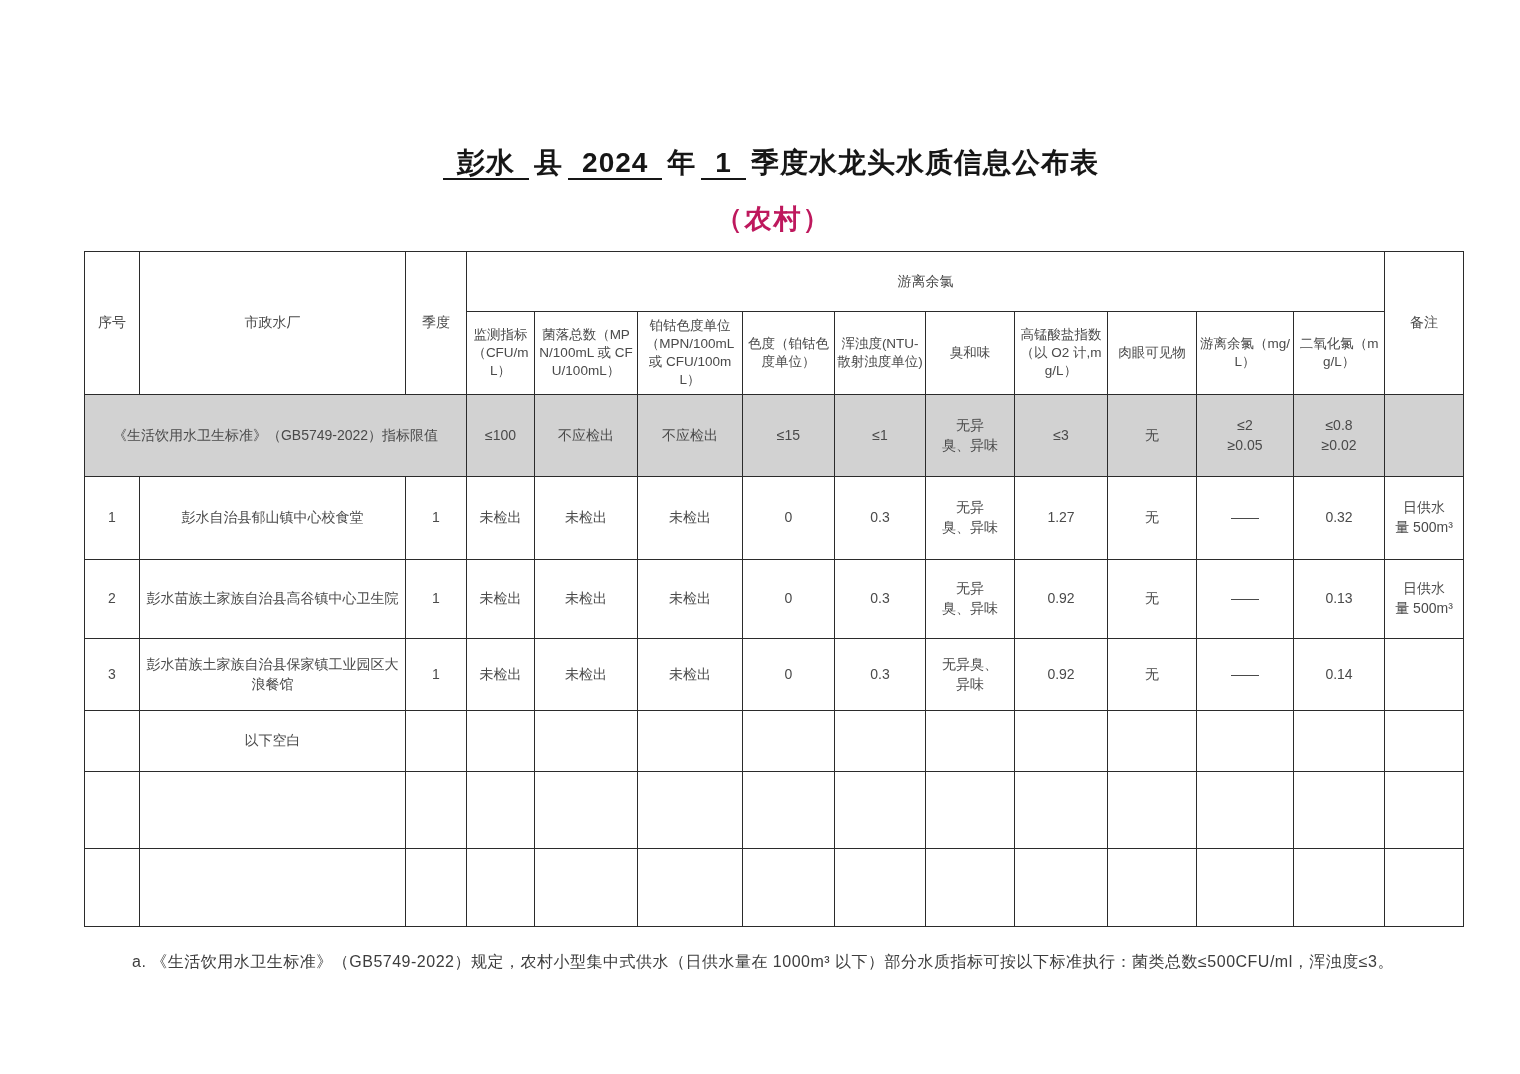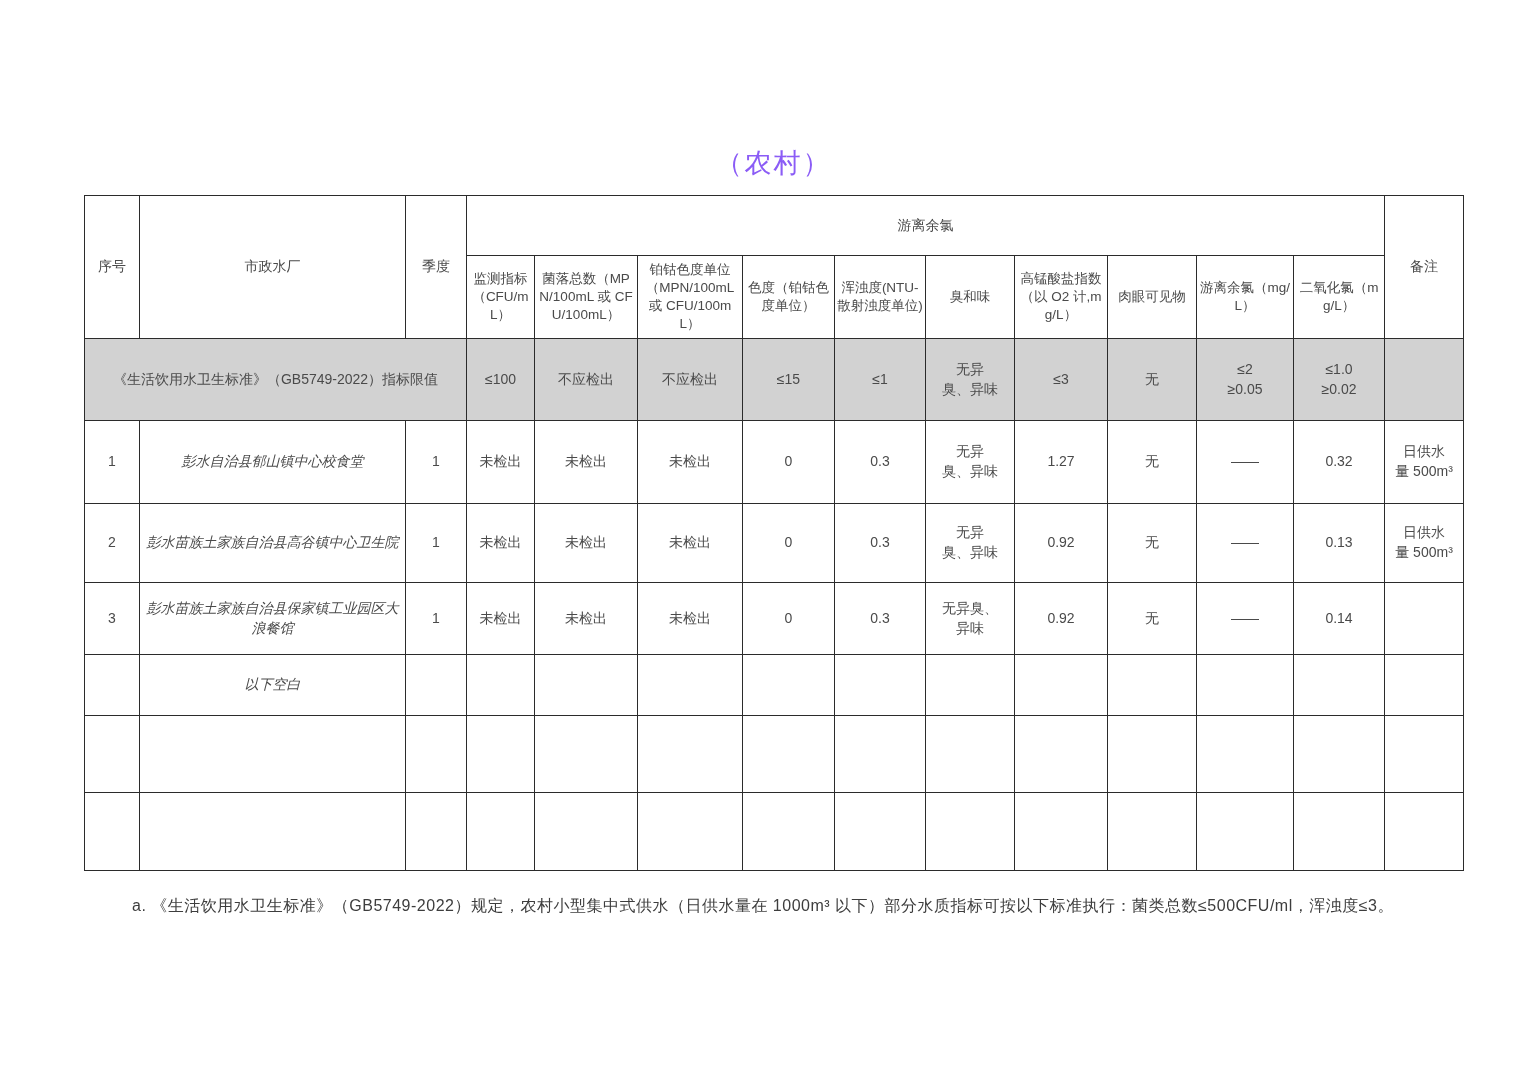--- a/index.html
+++ b/index.html
@@ -8,38 +8,38 @@
     font-family:"Liberation Sans","DejaVu Sans",sans-serif;
     color:#404040;
     position:relative;
   }
   .page { width:1520px; height:1074px; overflow:hidden; background:#fff; }
 
   .header-block { width:1379px; margin:145px 0 0 84px; text-align:center; }
   .doc-title { font-size:28px; font-weight:bold; color:#161616; letter-spacing:1px; line-height:1.25; }
   .doc-title .seg { padding:0 5px; }
   .doc-title .blank { border-bottom:2px solid #161616; padding:0 14px; }
-  .doc-subtitle { font-size:27px; font-weight:normal; color:#8b5cf6; margin-top:21px; letter-spacing:2px; }
+  .doc-subtitle { font-size:27px; font-weight:bold; color:#be185d; margin-top:21px; letter-spacing:2px; }
 
   table.wq {
     border-collapse:collapse; table-layout:fixed;
     width:1379px; margin:14px 0 0 84px;
     background:#fff;
   }
   table.wq td {
     border:1px solid #2b2b2b;
     text-align:center; vertical-align:middle;
     font-size:14px; color:#4a4a4a;
     line-height:1.4; padding:2px 3px;
     white-space:pre-line; overflow:hidden;
     word-break:break-all;
   }
   tr.hrow2 td { font-size:13.5px; line-height:1.35; padding:2px 1px; }
   tr.limits td { background:#d2d2d2; }
-  td.plant { padding:2px 26px;font-style:italic; }
+  td.plant { padding:2px 26px; }
   .r1 td { height:55px; }
   .r2 td { height:78px; }
   .rlim td { height:77px; }
   .rd1 td { height:78px; }
   .rd2 td { height:74px; }
   .rd3 td { height:67px; }
   .rd4 td { height:56px; }
   .rd5 td { height:72px; }
   .rd6 td { height:73px; }
 
@@ -48,20 +48,21 @@
     font-size:16px; color:#3d3d3d;
     letter-spacing:0.5px;
   }
 </style>
 </head>
 <body>
 
 <div class="page">
 
   <div class="header-block">
+    <div class="doc-title"><span class="seg blank">彭水</span><span class="seg">县</span><span class="seg blank">2024</span><span class="seg">年</span><span class="seg blank">1</span><span class="seg">季度水龙头水质信息公布表</span></div>
     <div class="doc-subtitle">（农村）</div>
   </div>
 
   <table class="wq">
     <colgroup>
       <col style="width:55px">
         <col style="width:266px">
         <col style="width:61px">
       <col style="width:68px">
         <col style="width:103px">
@@ -101,21 +102,21 @@
       <td>不应检出</td>
       <td>不应检出</td>
       <td>≤15</td>
       <td>≤1</td>
       <td>无异
 臭、异味</td>
       <td>≤3</td>
       <td>无</td>
       <td>≤2
 ≥0.05</td>
-      <td>≤1.0
+      <td>≤0.8
 ≥0.02</td>
       <td></td>
     </tr>
     <tr class="rd1">
       <td>1</td>
       <td class="plant">彭水自治县郁山镇中心校食堂</td>
       <td>1</td>
       <td>未检出</td>
       <td>未检出</td>
       <td>未检出</td>

